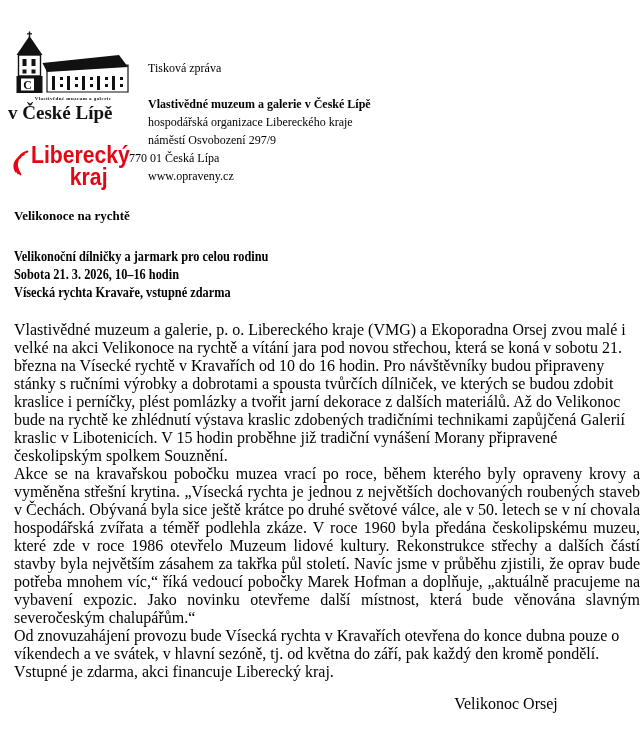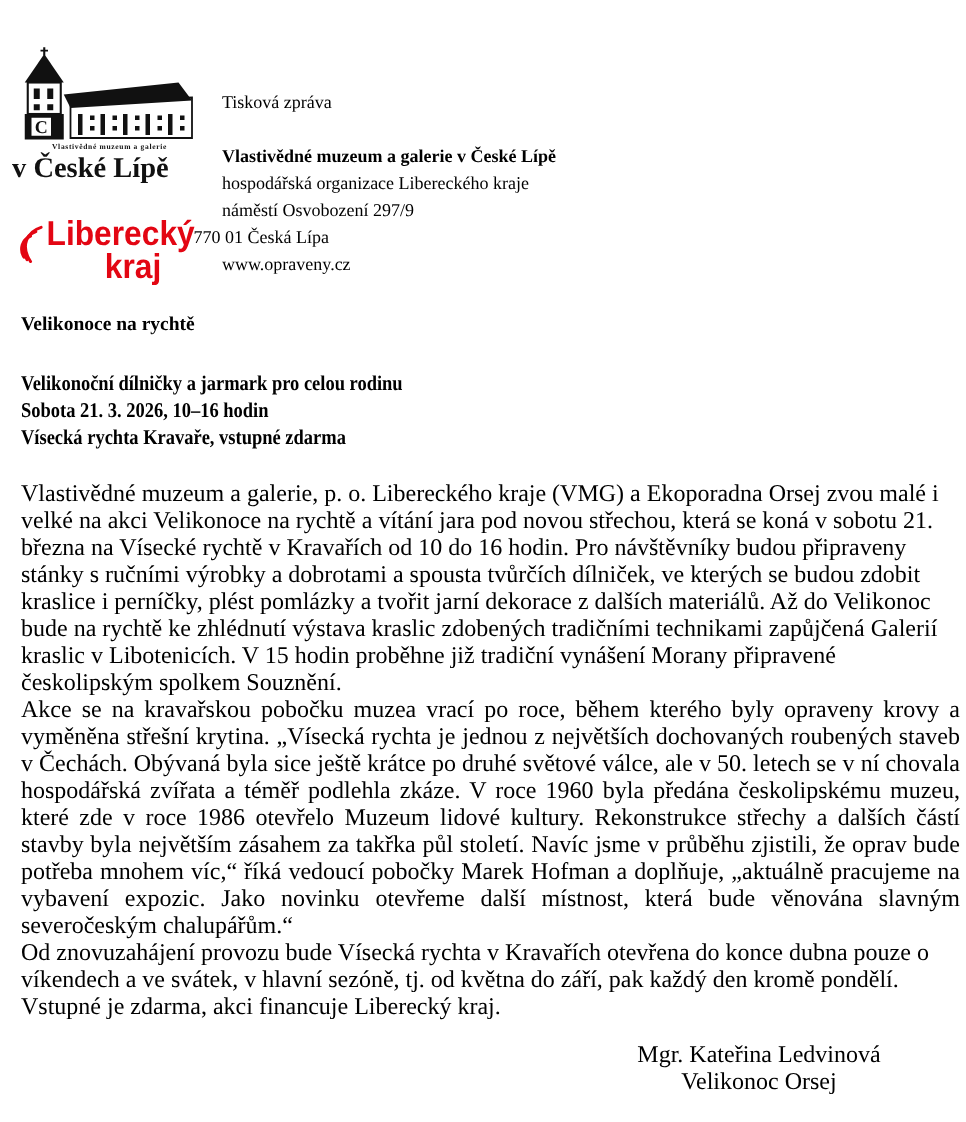--- a/index.html
+++ b/index.html
@@ -128,17 +128,16 @@
     <div class="sub-line">Vísecká rychta Kravaře, vstupné zdarma</div>
   </div>
 
   <div class="body-text">
     <p>Vlastivědné muzeum a galerie, p. o. Libereckého kraje (VMG) a Ekoporadna Orsej zvou malé i velké na akci Velikonoce na rychtě a vítání jara pod novou střechou, která se koná v sobotu 21. března na Vísecké rychtě v Kravařích od 10 do 16 hodin. Pro návštěvníky budou připraveny stánky s ručními výrobky a dobrotami a spousta tvůrčích dílniček, ve kterých se budou zdobit kraslice i perníčky, plést pomlázky a tvořit jarní dekorace z dalších materiálů. Až do Velikonoc bude na rychtě ke zhlédnutí výstava kraslic zdobených tradičními technikami zapůjčená Galerií kraslic v Libotenicích. V 15 hodin proběhne již tradiční vynášení Morany připravené českolipským spolkem Souznění.</p>
     <p class="justified">Akce se na kravařskou pobočku muzea vrací po roce, během kterého byly opraveny krovy a vyměněna střešní krytina. „Vísecká rychta je jednou z největších dochovaných roubených staveb v Čechách. Obývaná byla sice ještě krátce po druhé světové válce, ale v 50. letech se v ní chovala hospodářská zvířata a téměř podlehla zkáze. V roce 1960 byla předána českolipskému muzeu, které zde v roce 1986 otevřelo Muzeum lidové kultury. Rekonstrukce střechy a dalších částí stavby byla největším zásahem za takřka půl století. Navíc jsme v průběhu zjistili, že oprav bude potřeba mnohem víc,“ říká vedoucí pobočky Marek Hofman a doplňuje, „aktuálně pracujeme na vybavení expozic. Jako novinku otevřeme další místnost, která bude věnována slavným severočeským chalupářům.“</p>
     <p>Od znovuzahájení provozu bude Vísecká rychta v Kravařích otevřena do konce dubna pouze o víkendech a ve svátek, v hlavní sezóně, tj. od května do září, pak každý den kromě pondělí. Vstupné je zdarma, akci financuje Liberecký kraj.</p>
   </div>
 
   <div class="signature">
-    <div>Mgr. Kateřina Ledvinová</div>
     <div>Velikonoc Orsej</div>
   </div>
 
 </div>
 
 </body></html>

